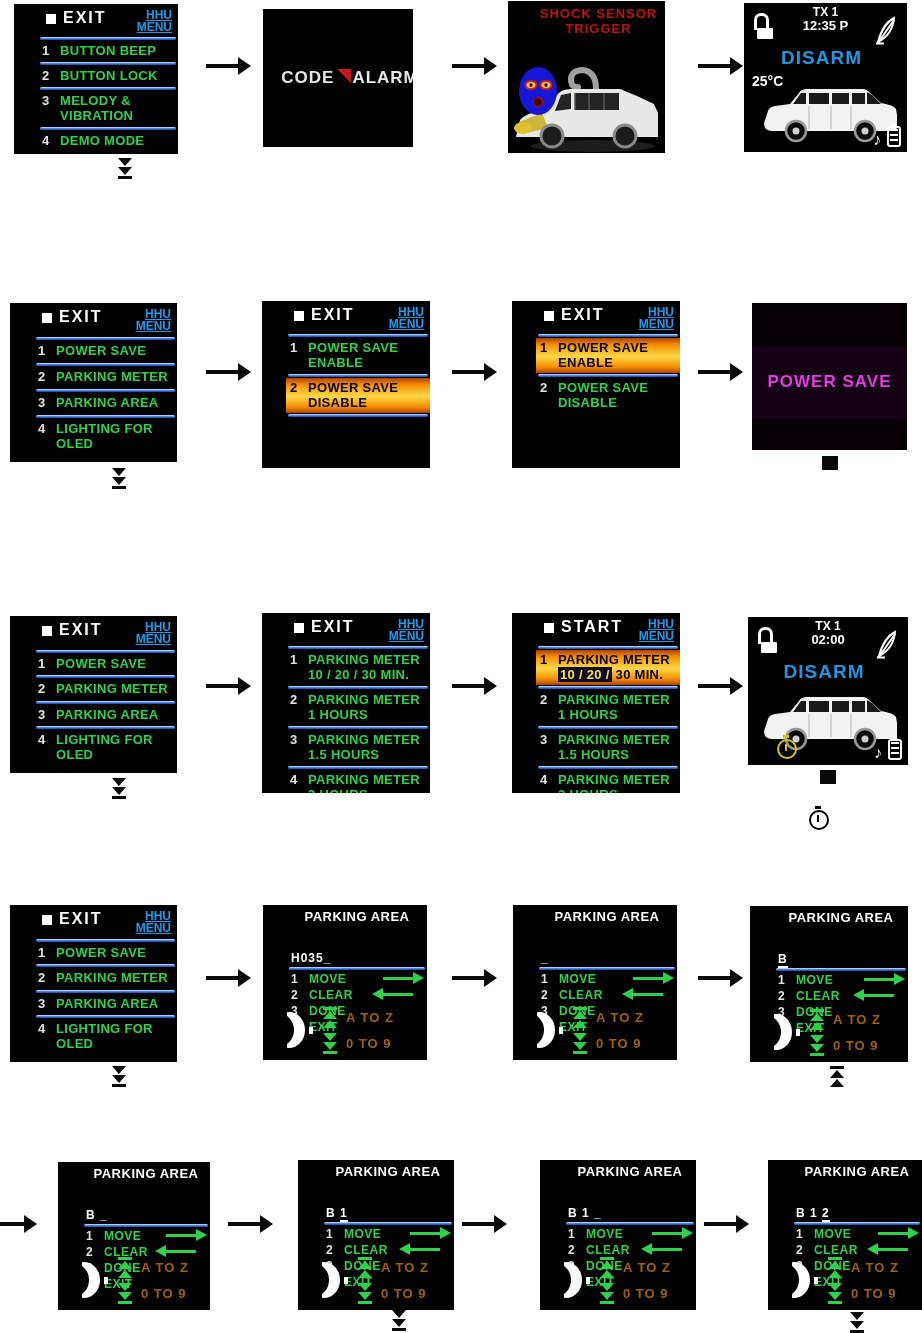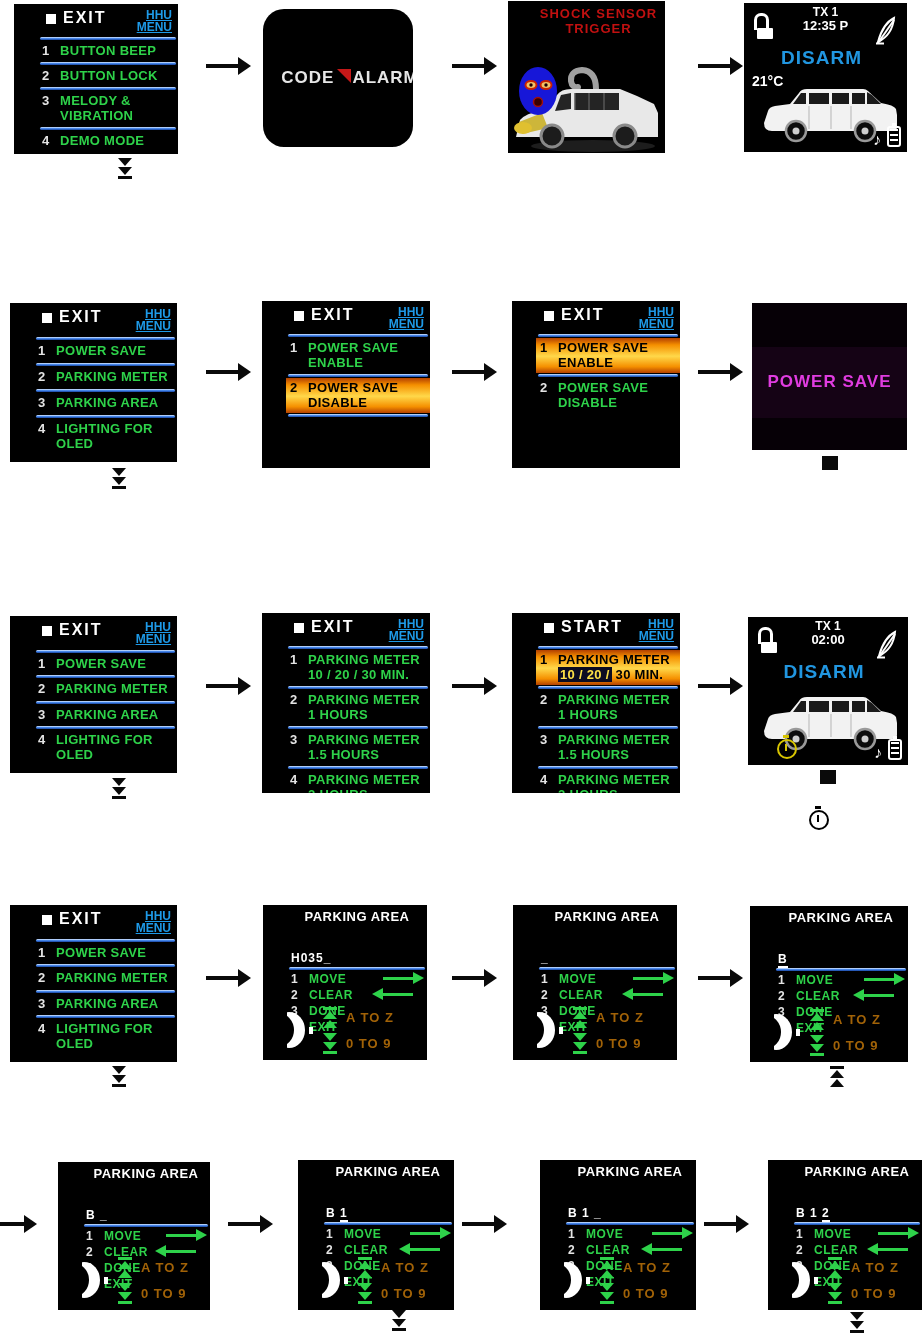--- a/index.html
+++ b/index.html
@@ -15,21 +15,21 @@
 .mhhu{margin-left:auto;color:#1e9ae8;font-size:12px;line-height:12px;text-align:right;white-space:pre-line;flex:none;text-decoration:underline;}
 .hr{height:3px;background:linear-gradient(to bottom,#eaf2ff 0%,#4a8cf0 45%,#17429c 100%);border-radius:2px;margin:1px 2px;}
 .mitem{display:flex;align-items:flex-start;padding:2px 4px 3px 4px;}
 .mnum{color:#e4e4e4;font-size:13px;width:18px;flex:none;}
 .mlabel{color:#2ed24a;font-size:13px;line-height:15px;white-space:pre-line;letter-spacing:.3px;}
 .hl{background:linear-gradient(180deg,#b34000 0%,#f59000 20%,#ffd84a 52%,#f59000 82%,#b34000 100%);}
 .hl .mnum,.hl .mlabel,.hl .mline{color:#000;}
 .mline{color:#2ed24a;font-size:13px;line-height:15px;letter-spacing:.3px;}
 .subhl{background:#0b0b22;color:#fde047;padding:0 2px;}
 
-.logo{display:flex;align-items:center;justify-content:center;border-radius:21px;}
+.logo{display:flex;align-items:center;justify-content:center;}
 .logo-row{display:flex;align-items:flex-start;}
 .logo-txt{color:#e6e6e6;font-size:17px;letter-spacing:1px;}
 .logo-tri{width:0;height:0;border-top:14px solid #c41818;border-left:14px solid transparent;margin:1px 1px 0 3px;}
 
 .shock-t1{color:#c01010;text-align:center;font-size:13px;letter-spacing:1px;padding-top:5px;}
 .shock-t2{color:#c01010;text-align:center;font-size:13px;letter-spacing:1px;}
 .shock-art{position:absolute;left:0;bottom:0;}
 
 .st-tx{position:absolute;left:0;right:0;top:2px;text-align:center;color:#fff;font-size:12px;}
 .st-time{position:absolute;left:0;right:0;top:15px;text-align:center;color:#fff;font-size:13px;}
@@ -173,21 +173,21 @@
 <div class="screen" style="left:744px;top:3px;width:163px;height:149px">
   <div class="st-tx">TX 1</div>
   <div class="st-time">12:35 P</div>
   <div class="unlock" style="left:10px;top:10px"></div>
   <svg class="antenna" style="right:8px;top:12px" width="24" height="30" viewBox="0 0 24 30">
     <path d="M3,28 L19,5" stroke="#fff" stroke-width="2" fill="none"></path>
     <path d="M19,3 C11,7 6,16 3,27 C13,22 18,13 19,3 Z" fill="none" stroke="#fff" stroke-width="2"></path>
     <path d="M1,28.5 L9,28.5" stroke="#fff" stroke-width="2"></path>
   </svg>
   <div class="st-state">DISARM</div>
-  <div class="st-temp">21°C</div>
+  <div class="st-temp">25°C</div>
   <svg class="suv" style="left:16px;top:78px" width="140" height="64" viewBox="0 0 140 64">
     <path d="M4,42 L8,30 Q9,26 15,25 L30,23 L39,12 Q41,8 47,8 L103,8 Q106,8 108,10 L121,22 Q134,24 136,28 L137,34 L137,46 Q137,50 132,50 L12,50 Q4,50 4,42 Z" fill="#f2f2f2"></path>
     <polygon points="33,23 41,12 46,12 46,23" fill="#1a1a1a"></polygon>
     <rect x="49" y="12" width="20" height="11" fill="#1a1a1a"></rect>
     <rect x="72" y="12" width="17" height="11" fill="#1a1a1a"></rect>
     <rect x="92" y="12" width="13" height="11" fill="#1a1a1a"></rect>
     <polygon points="107,11 112,14 121,23 107,23" fill="#1a1a1a"></polygon>
     <path d="M49,25 V48 M71,25 V48 M91,25 V48" stroke="#b5b5b5" stroke-width="1"></path>
     <circle cx="36" cy="50" r="10" fill="#0d0d0d" stroke="#999" stroke-width="2.5"></circle>
     <circle cx="36" cy="50" r="3.5" fill="#cfcfcf"></circle>

